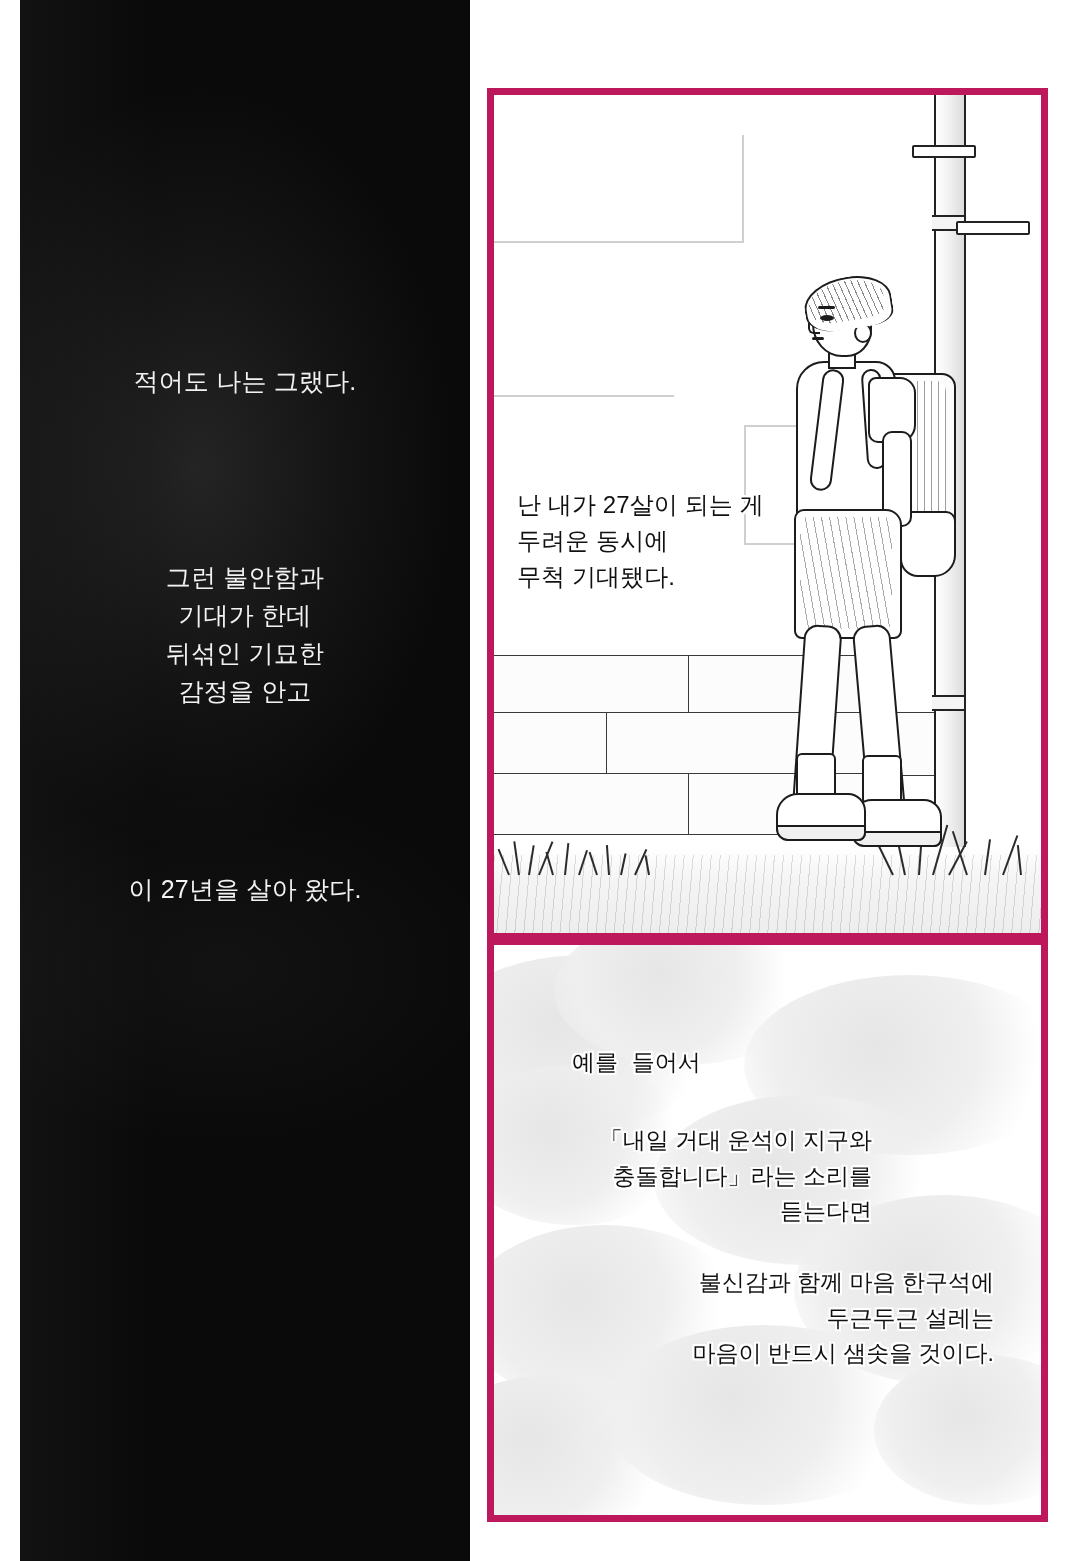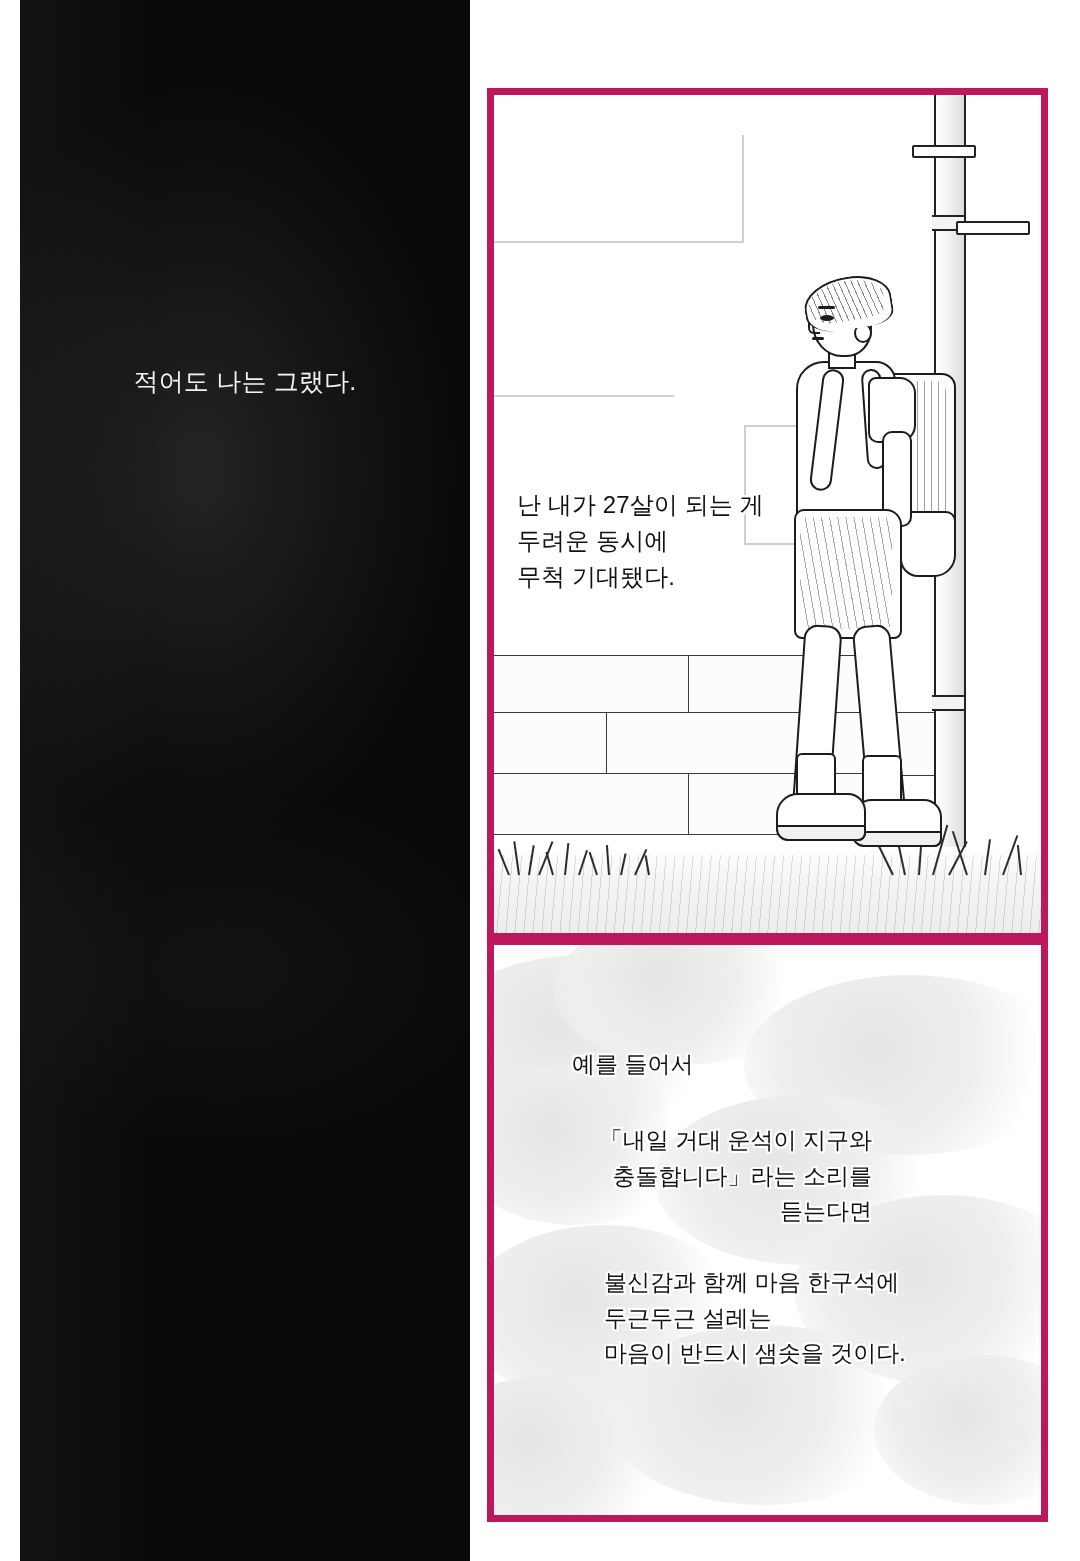--- a/index.html
+++ b/index.html
@@ -268,31 +268,36 @@
     position: absolute;
     color: #111111;
     font-size: 23px;
     line-height: 1.55;
     white-space: pre-line;
     z-index: 5;
     text-shadow:
       2px 0 0 #fff, -2px 0 0 #fff, 0 2px 0 #fff, 0 -2px 0 #fff,
       2px 2px 0 #fff, -2px -2px 0 #fff, 2px -2px 0 #fff, -2px 2px 0 #fff;
   }
-  .bt-1 { left: 78px; top: 102px; text-align: left; }
+  .bt-1 { left: 78px; top: 102px; text-align: left; font-family: Liberation Mono, monospace; }
   .bt-2 { left: 48px; top: 178px; text-align: right; width: 330px; }
-  .bt-3 { left: 110px; top: 320px; text-align: left; width: 390px; }
+  .bt-3 { left: 110px; top: 320px; text-align: right; width: 390px; }
 </style>
 </head>
 <body>
 
 <div class="page">
 
   <div class="dark-column">
     <div class="dark-text dark-text-1">적어도 나는 그랬다.</div>
+    <div class="dark-text dark-text-2">그런 불안함과
+기대가 한데
+뒤섞인 기묘한
+감정을 안고</div>
+    <div class="dark-text dark-text-3">이 27년을 살아 왔다.</div>
   </div>
 
   <div class="panel panel-top">
     <div class="wall">
 
       <div class="wall-faint" style="left:0;top:146px;width:250px;height:1.5px;"></div>
       <div class="wall-faint" style="left:248px;top:40px;width:1.5px;height:108px;"></div>
       <div class="wall-faint" style="left:0;top:300px;width:180px;height:1.5px;"></div>
       <div class="wall-faint" style="left:250px;top:330px;width:1.5px;height:120px;"></div>
       <div class="wall-faint" style="left:250px;top:330px;width:120px;height:1.5px;"></div>

